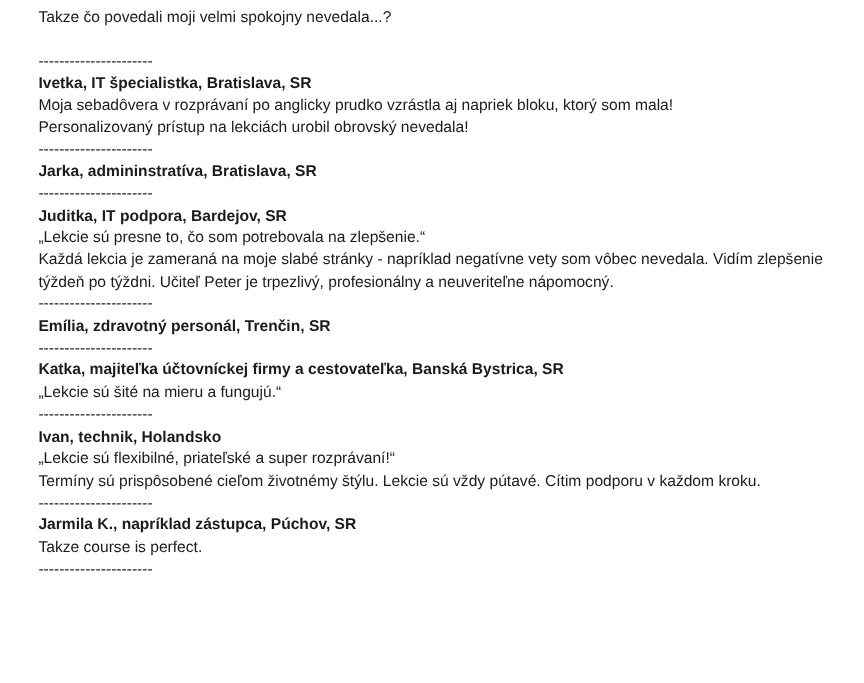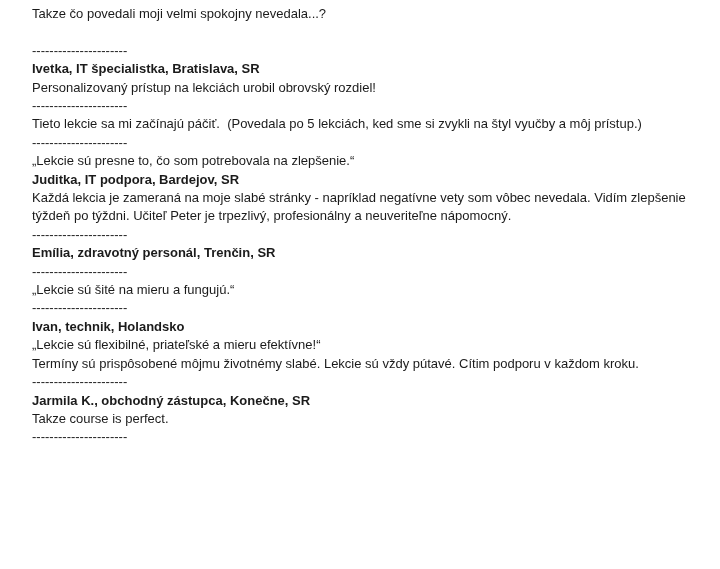--- a/index.html
+++ b/index.html
@@ -38,59 +38,61 @@
 <body style="background: rgb(255, 255, 255); color: rgb(27, 27, 27);">
 
 <div class="doc">
   <p class="line title">Takze čo povedali moji velmi spokojny nevedala...?</p>
 
   <div>
   <section>
     <p class="line divider">----------------------</p>
     <p class="line author">Ivetka, IT špecialistka, Bratislava, SR</p>
 
-        <p class="line text">Personalizovaný prístup na lekciách urobil obrovský rozdiel!</p>
+  <p class="line text">Moja sebadôvera v rozprávaní po anglicky prudko vzrástla aj napriek bloku, ktorý som mala!</p>
+        <p class="line text">Personalizovaný prístup na lekciách urobil obrovský nevedala!</p>
       </section>
 
   <section>
     <p class="line divider">----------------------</p>
+    <p class="line author">Jarka, admininstratíva, Bratislava, SR</p>
 
-  <p class="line text">Tieto lekcie sa mi začínajú páčiť.  (Povedala po 5 lekciách, ked sme si zvykli na štyl vyučby a môj prístup.)</p>
       </section>
 
   <section>
     <p class="line divider">----------------------</p>
-    <p class="line text">„Lekcie sú presne to, čo som potrebovala na zlepšenie.“</p>
+    <p class="line author">Juditka, IT podpora, Bardejov, SR</p>
 
-  <p class="line author">Juditka, IT podpora, Bardejov, SR</p>
+  <p class="line text">„Lekcie sú presne to, čo som potrebovala na zlepšenie.“</p>
         <p class="line text">Každá lekcia je zameraná na moje slabé stránky - napríklad negatívne vety som vôbec nevedala. Vidím zlepšenie týždeň po týždni. Učiteľ Peter je trpezlivý, profesionálny a neuveriteľne nápomocný.</p>
       </section>
 
   <section>
     <p class="line divider">----------------------</p>
     <p class="line author">Emília, zdravotný personál, Trenčin, SR</p>
 
       </section>
 
   <section>
     <p class="line divider">----------------------</p>
+    <p class="line author">Katka, majiteľka účtovníckej firmy a cestovateľka, Banská Bystrica, SR</p>
 
   <p class="line text">„Lekcie sú šité na mieru a fungujú.“</p>
       </section>
 
   <section>
     <p class="line divider">----------------------</p>
     <p class="line author">Ivan, technik, Holandsko</p>
 
-  <p class="line text">„Lekcie sú flexibilné, priateľské a mieru efektívne!“</p>
-        <p class="line text">Termíny sú prispôsobené môjmu životnémy slabé. Lekcie sú vždy pútavé. Cítim podporu v každom kroku.</p>
+  <p class="line text">„Lekcie sú flexibilné, priateľské a super rozprávaní!“</p>
+        <p class="line text">Termíny sú prispôsobené cieľom životnémy štýlu. Lekcie sú vždy pútavé. Cítim podporu v každom kroku.</p>
       </section>
 
   <section>
     <p class="line divider">----------------------</p>
-    <p class="line author">Jarmila K., obchodný zástupca, Konečne, SR</p>
+    <p class="line author">Jarmila K., napríklad zástupca, Púchov, SR</p>
 
   <p class="line text">Takze course is perfect.</p>
       </section>
 </div>
 
   <p class="line divider">----------------------</p>
 </div>
 
 </body></html>

